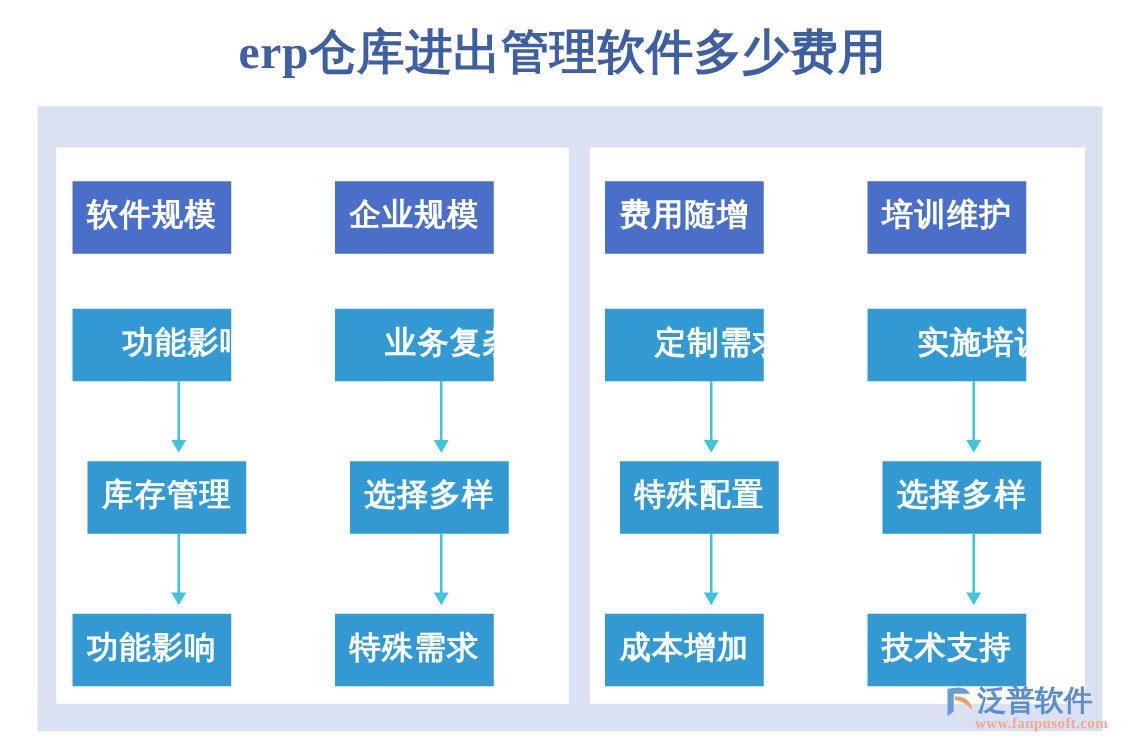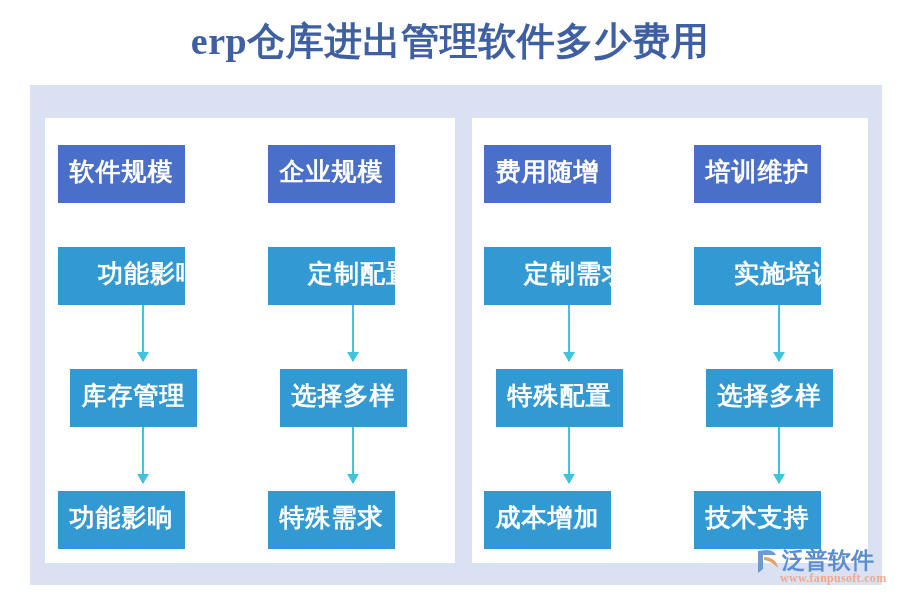--- a/index.html
+++ b/index.html
@@ -207,21 +207,21 @@
     <div class="node r2">库存管理</div>
     <div class="arrow a2">
         <span class="shaft"></span>
         <span class="head"></span>
       </div>
     <div class="node r3">功能影响</div>
   </div>
 
   <div class="column col-2">
     <div class="node head">企业规模</div>
-    <div class="node r1">定制配置</div>
+    <div class="node r1">业务复杂</div>
     <div class="arrow a1">
         <span class="shaft"></span>
         <span class="head"></span>
       </div>
     <div class="node r2">选择多样</div>
     <div class="arrow a2">
         <span class="shaft"></span>
         <span class="head"></span>
       </div>
     <div class="node r3">特殊需求</div>

